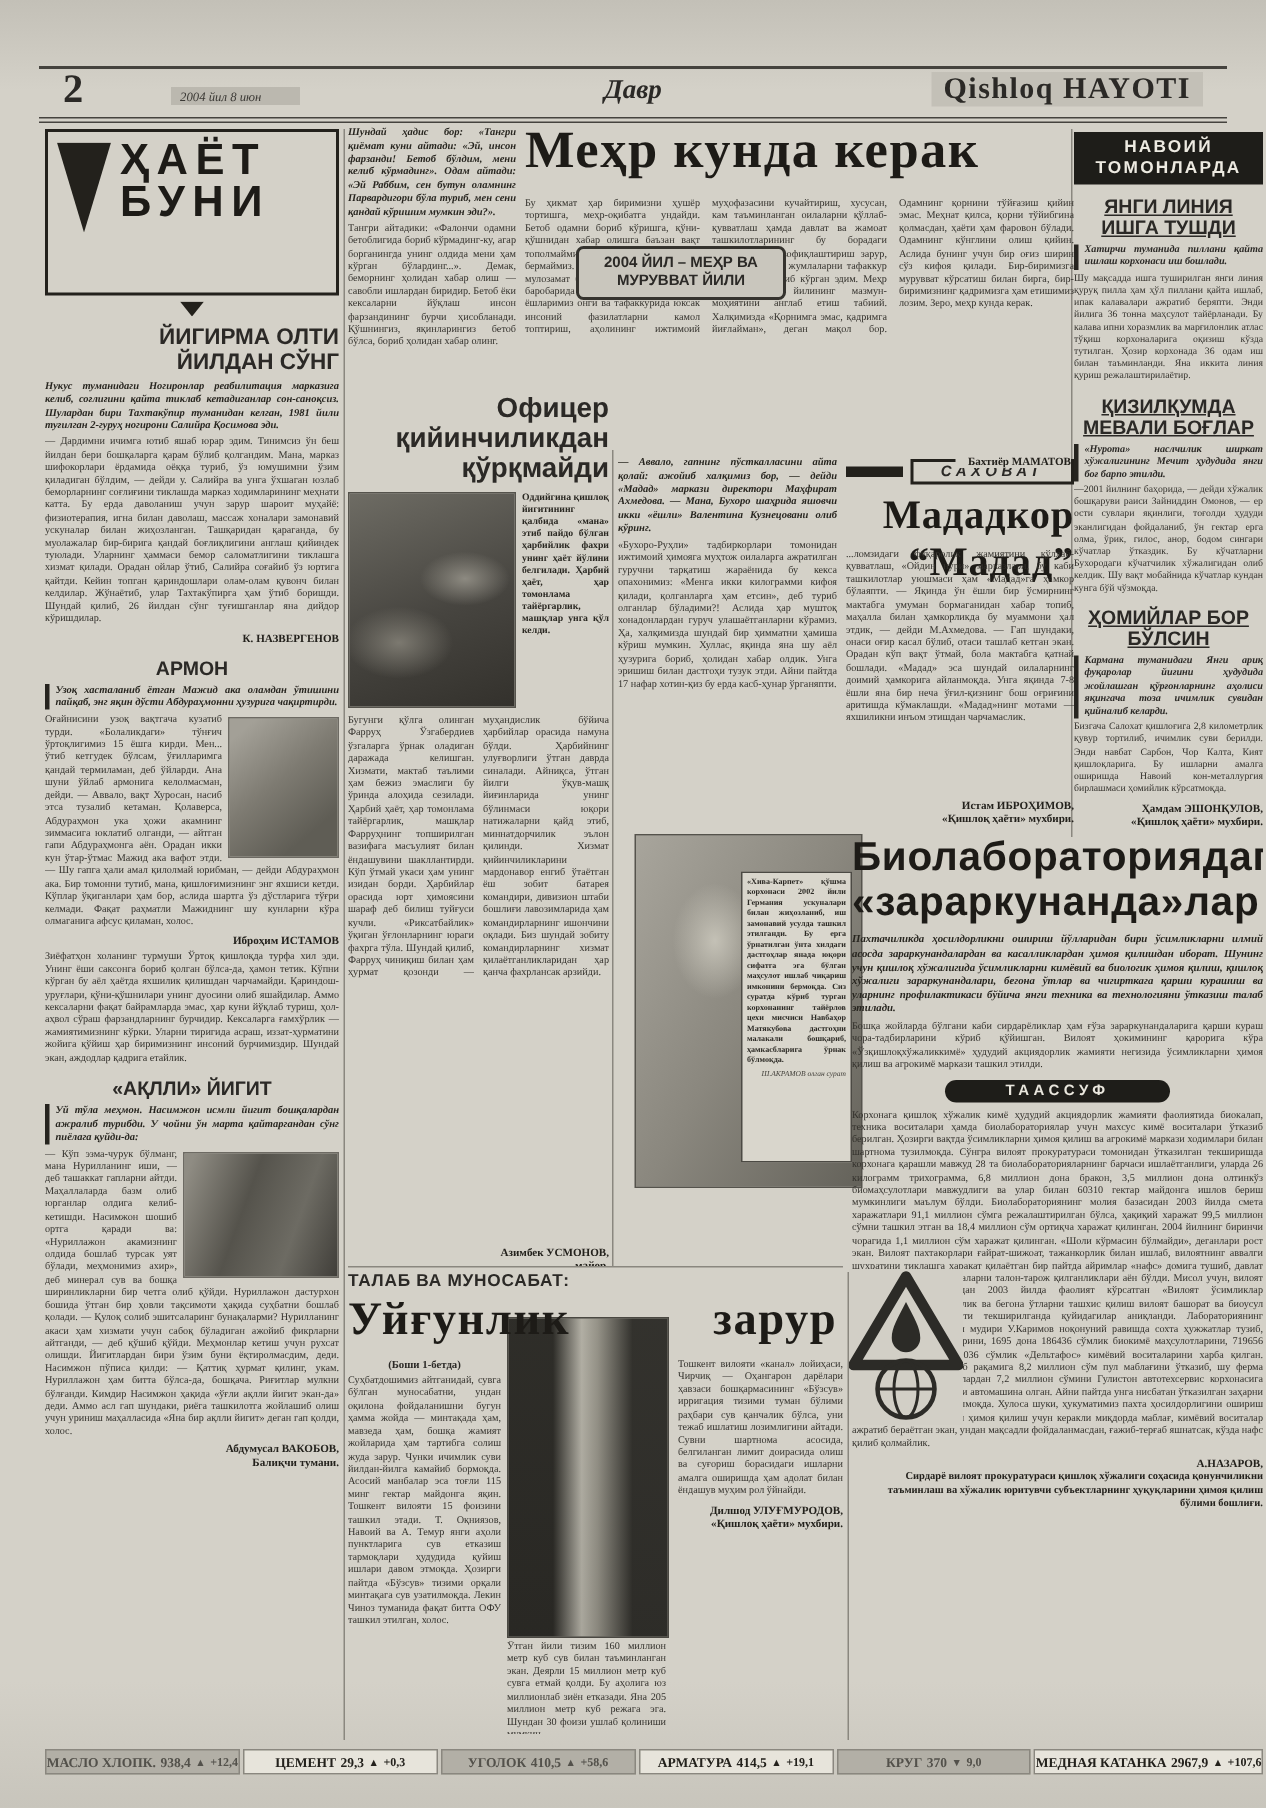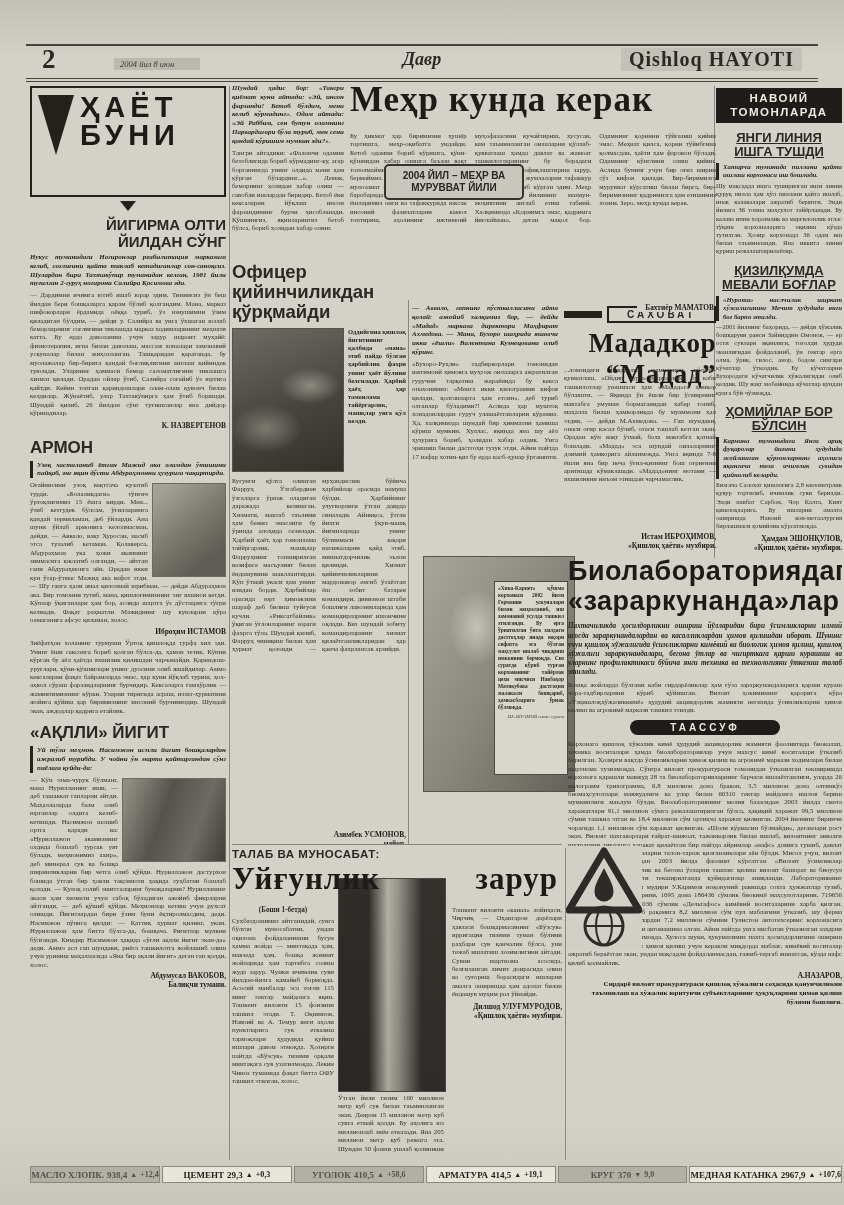--- a/index.html
+++ b/index.html
@@ -33,56 +33,56 @@
   .tri{float:left;width:36px;height:60px;background:#23211c;margin:2px 6px 2px 0;
        clip-path:polygon(0 0,100% 0,50% 100%);}
   .logo .w{font-family:"Liberation Sans",sans-serif;font-weight:900;font-size:29px;
            letter-spacing:5px;line-height:0.98;color:#1d1b17;}
   .logo .w3{clear:both;font-family:"Liberation Sans",sans-serif;font-weight:900;font-size:20px;
             letter-spacing:2px;color:#3a3831;margin-top:3px;}
   .ptr{width:16px;height:10px;background:#23211c;margin:4px auto;
        clip-path:polygon(0 0,100% 0,50% 100%);}
   .lh1{font-family:"Liberation Sans",sans-serif;font-weight:700;font-size:15px;line-height:1.1;
        text-align:right;margin:6px 0 3px;}
-  .lh2{font-family:"Liberation Sans",sans-serif;font-weight:800;font-size:17px;
-       margin:8px 0 3px;}
+  .lh2{font-family:"Liberation Sans",sans-serif;font-weight:800;font-size:13px;
+       text-align:center;margin:8px 0 3px;}
   .smallph{float:right;width:72px;height:92px;margin:2px 0 2px 4px;border:1px solid #6d6a63;
            background:linear-gradient(140deg,#a3a097 10%,#7e7b72 45%,#5f5d55 80%);}
   .aqlliph{float:right;width:102px;height:82px;margin:2px 0 2px 4px;border:1px solid #6d6a63;
            background:linear-gradient(110deg,#8f8c83 5%,#55534c 40%,#6d6b63 70%,#403e39);}
   
   .mehr{position:absolute;left:232px;top:80px;width:484px;height:232px;}
   .mehrlead{position:absolute;left:0;top:4px;width:112px;bottom:0;overflow:hidden;}
   .mehrtitle{position:absolute;left:118px;right:0;top:0;height:46px;font-size:35px;font-weight:900;
              letter-spacing:1px;font-family:"Liberation Serif",serif;color:#1d1b17;}
   .mehrbody{position:absolute;left:118px;right:0;top:52px;bottom:0;column-count:3;column-gap:8px;overflow:hidden;}
   .badge{position:absolute;left:152px;top:84px;width:136px;height:32px;background:#c9c6bd;
          border:2px solid #35332e;border-radius:5px;display:flex;flex-direction:column;
          align-items:center;justify-content:center;font-family:"Liberation Sans",sans-serif;
          font-weight:800;font-size:10px;line-height:1.2;z-index:2;text-align:center;}
   .mehrby{position:absolute;right:2px;bottom:0;background:#d4d1c8;padding-left:8px;z-index:2;}
   
   .off{position:absolute;left:232px;top:262px;width:174px;height:582px;overflow:hidden;}
   .offtitle{font-family:"Liberation Sans",sans-serif;font-weight:800;font-size:18.5px;
-            line-height:1.08;text-align:left;}
+            line-height:1.08;text-align:right;}
   .offrow{display:flex;gap:4px;margin-top:6px;}
   .warph{width:110px;height:142px;flex:none;border:1px solid #55534c;
          background:
            radial-gradient(60px 40px at 30% 70%,#7c7970 0%,transparent 60%),
            radial-gradient(50px 30px at 70% 40%,#8d8a81 0%,transparent 60%),
            linear-gradient(160deg,#6e6c64 0%,#474540 55%,#33312c 100%);}
   .offside{flex:1;font-size:6.5px;line-height:1.25;font-weight:bold;text-align:justify;color:#2a2822;overflow:hidden;}
   .offbody{margin-top:5px;column-count:2;column-gap:6px;height:350px;overflow:hidden;}
   
   .madad{position:absolute;left:410px;top:302px;width:306px;height:250px;}
   .madlead{position:absolute;left:2px;top:2px;width:146px;bottom:0;overflow:hidden;}
   .saxrow{position:absolute;left:154px;right:0;top:4px;height:17px;display:flex;align-items:center;gap:5px;}
   .saxbar{width:38px;height:7px;background:#23211c;flex:none;}
   .saxbox{flex:1;border:2px solid #23211c;text-align:center;font-family:"Liberation Sans",sans-serif;
-          font-weight:800;font-size:10px;letter-spacing:3px;padding:1px 0;}
+          font-weight:800;font-size:10px;letter-spacing:3px;padding:1px 0;font-style:italic;}
   .madtitle{position:absolute;left:70px;right:0;top:26px;font-size:27px;font-weight:900;
             text-align:right;letter-spacing:0.5px;color:#1d1b17;}
   .madbody{position:absolute;left:154px;right:0;top:64px;bottom:24px;overflow:hidden;}
   .madby{position:absolute;right:0;bottom:2px;}
   
   .womanph{position:absolute;left:423px;top:556px;width:150px;height:234px;border:1px solid #55534c;
            background:
              radial-gradient(40px 55px at 35% 30%,#c4c1b6 0%,transparent 70%),
              linear-gradient(120deg,#a8a59c 0%,#8a877e 50%,#64625a 100%);}
   .capbox{position:absolute;right:6px;top:24px;width:66px;height:186px;background:#d9d6cc;

